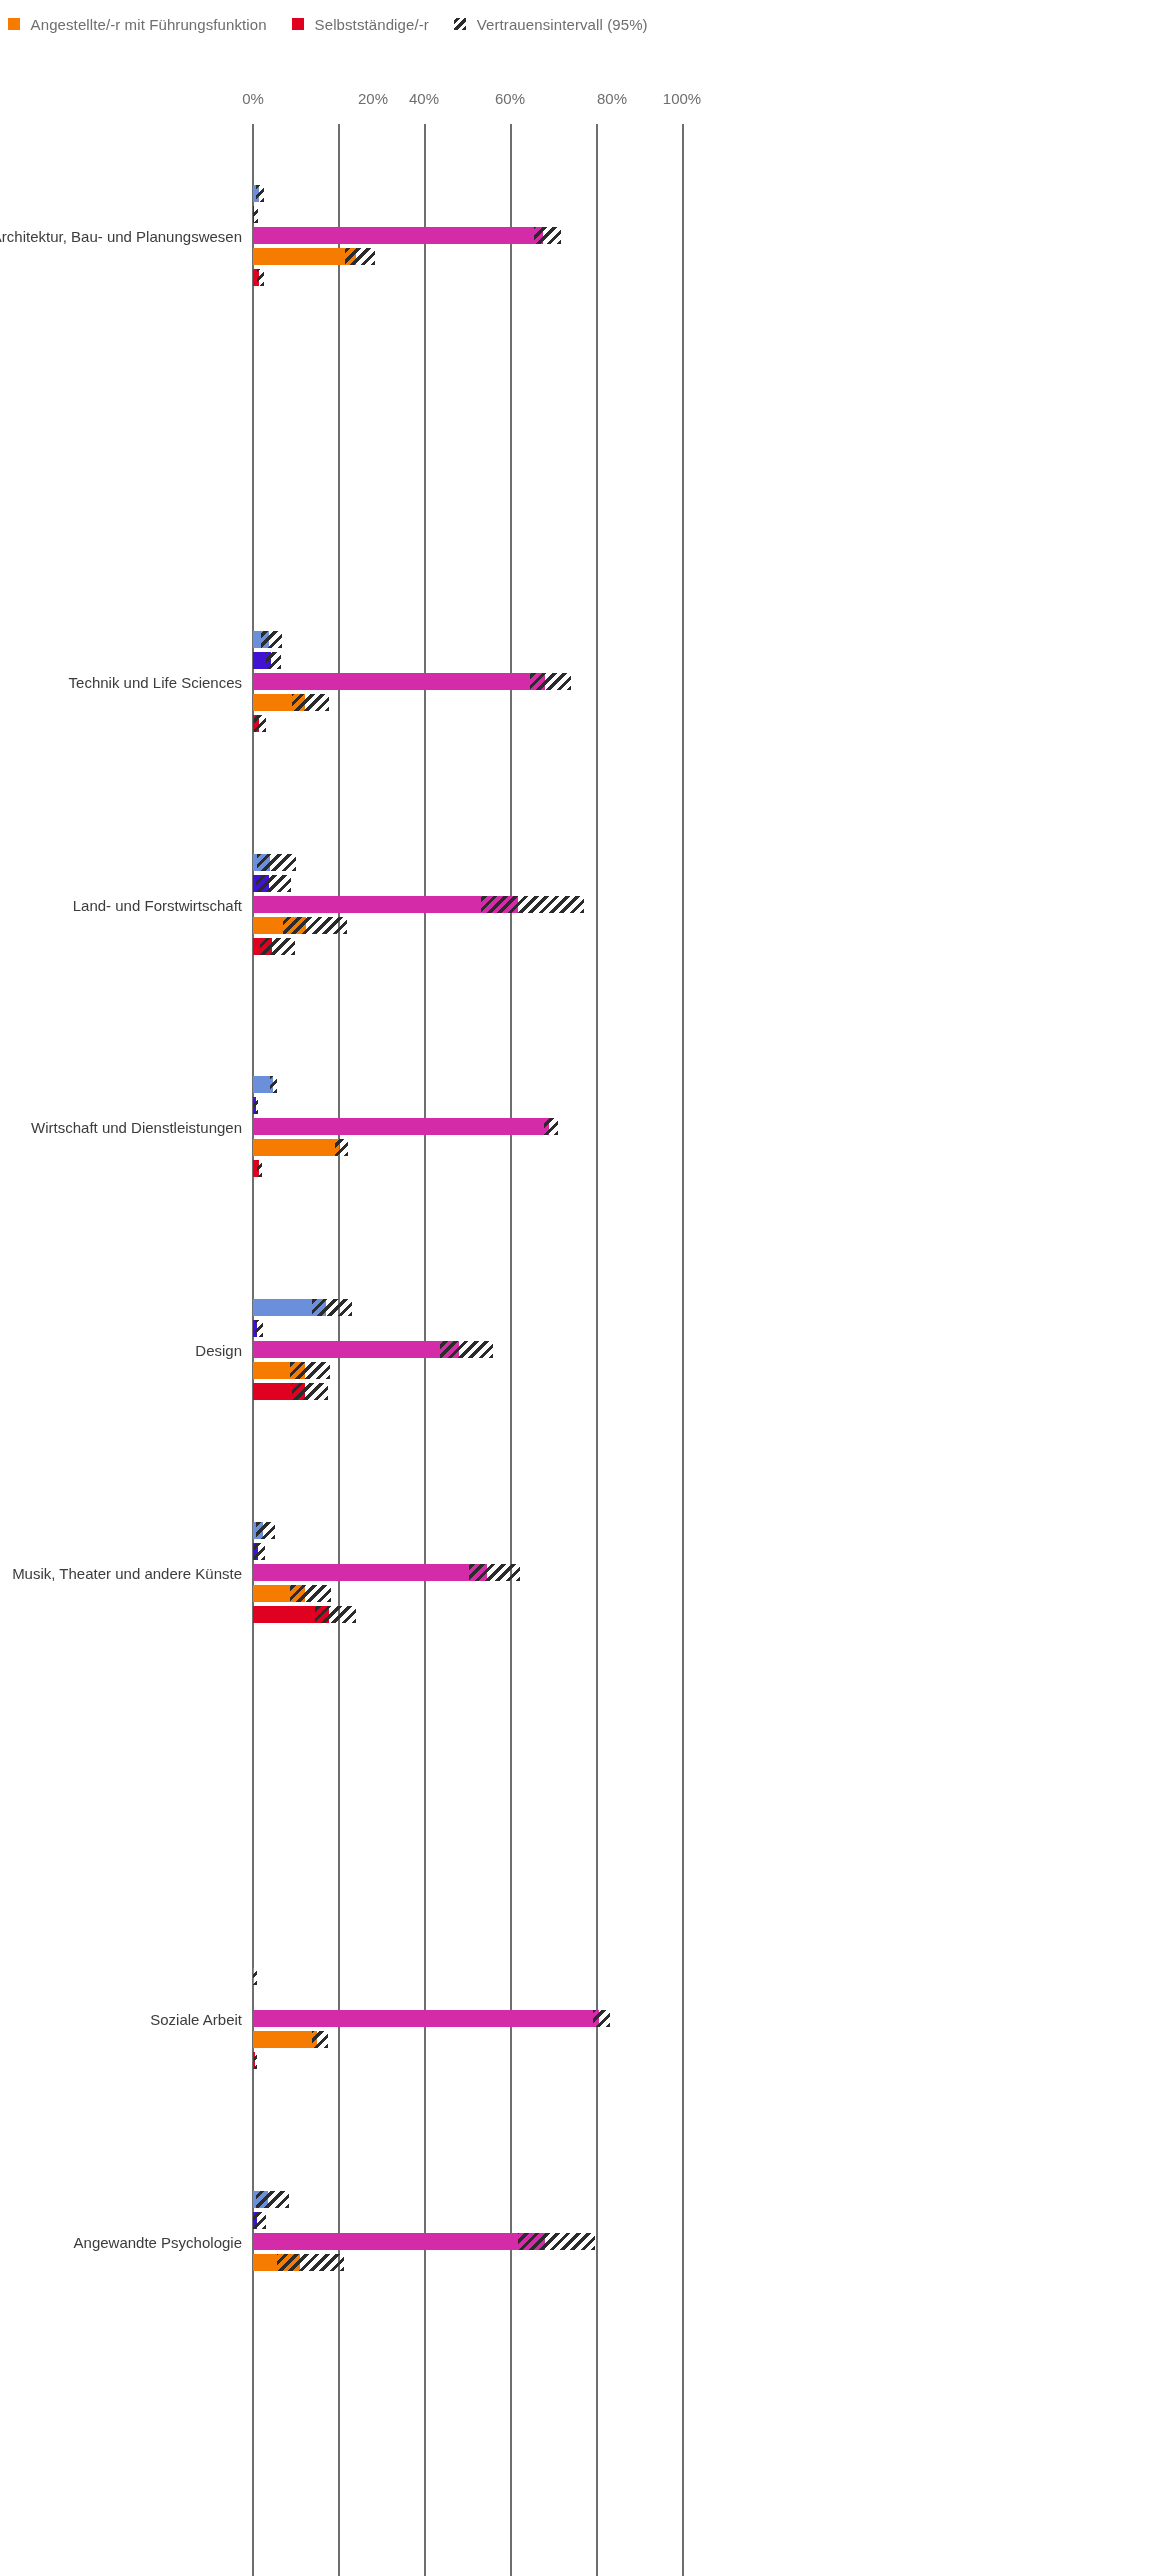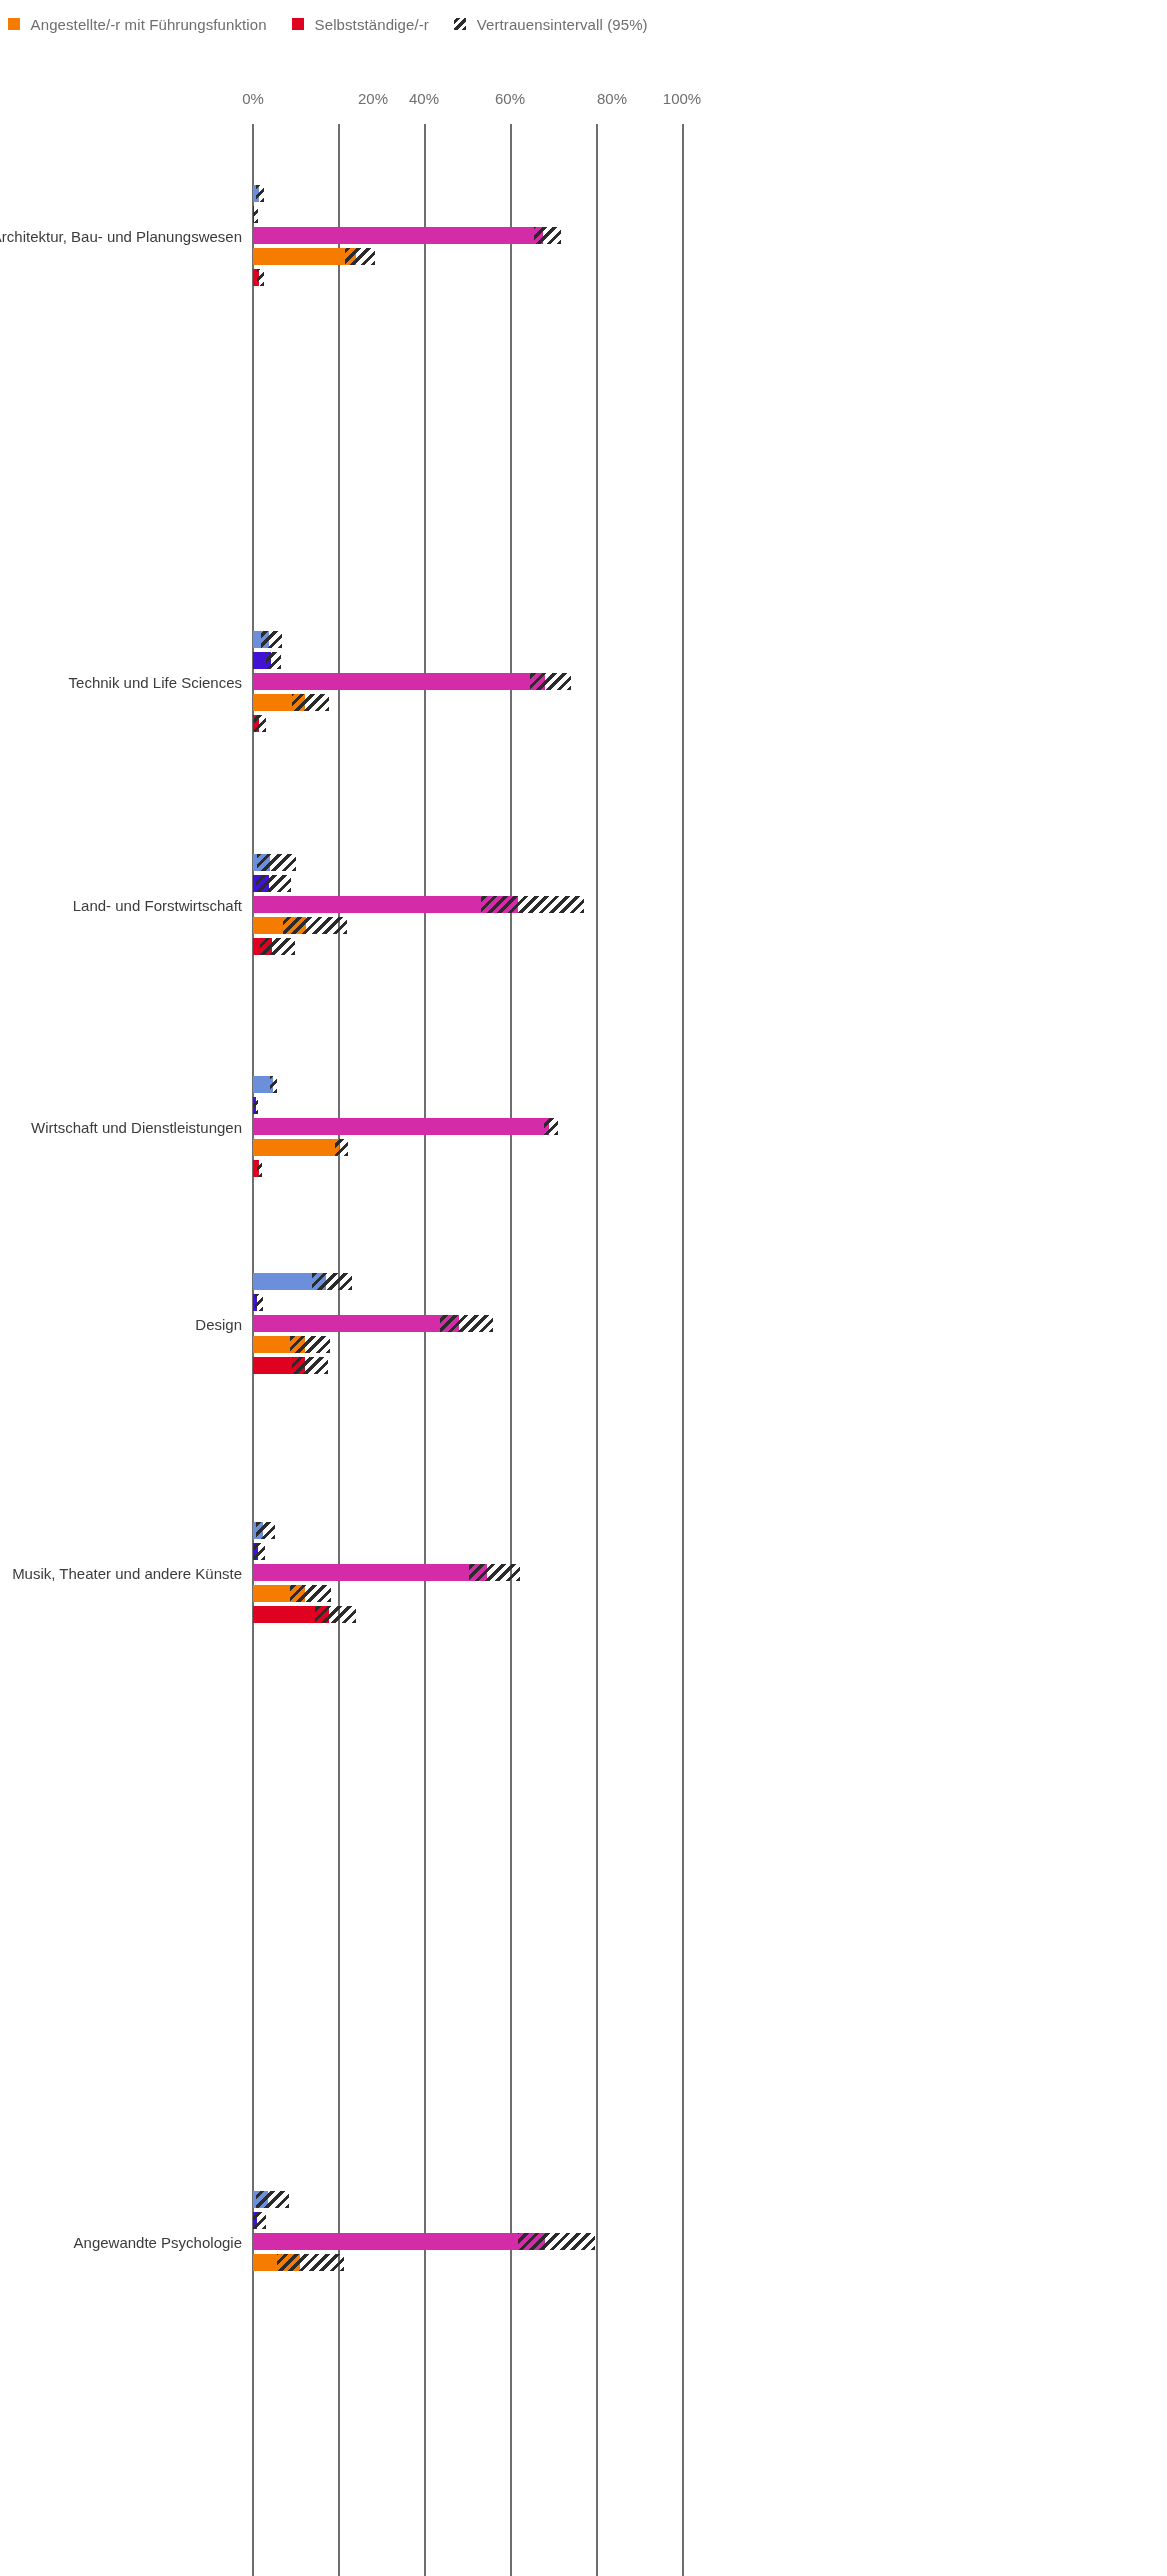--- a/index.html
+++ b/index.html
@@ -258,21 +258,21 @@
           </div>
           <div class="bar-row" title="Angestellte/-r mit Führungsfunktion: 20.1%" style="top: 124px; height: 17px; width: 95px;">
             <div class="bar-fill" style="width: 86px; background: rgb(245, 124, 0);"></div>
             <div class="bar-ci" style="left: 82px; width: 12.7px;"></div>
           </div>
           <div class="bar-row" title="Selbstständige/-r: 1.3%" style="top: 145px; height: 17px; width: 8.6px;">
             <div class="bar-fill" style="width: 5.6px; background: rgb(224, 0, 32);"></div>
             <div class="bar-ci" style="left: 3.9px; width: 4.7px;"></div>
           </div>
         </div>
-        <div class="group" style="top: 1088px; height: 223px;">
+        <div class="group" style="top: 1114px; height: 223px;">
           <div class="cat-label">Design</div>
           <div class="bar-row" title="Praktikant/-in: 17%" style="top: 61px; height: 17px; width: 99px;">
             <div class="bar-fill" style="width: 73px; background: rgb(107, 143, 219);"></div>
             <div class="bar-ci" style="left: 59px; width: 40px;"></div>
           </div>
           <div class="bar-row" title="Assistent/-in, Doktorand/-in: 1%" style="top: 82px; height: 17px; width: 9.5px;">
             <div class="bar-fill" style="width: 4.3px; background: rgb(64, 18, 212);"></div>
             <div class="bar-ci" style="left: 1.5px; width: 8px;"></div>
           </div>
           <div class="bar-row" title="Angestellte/-r ohne Führungsfunktion: 48%" style="top: 103px; height: 17px; width: 241px;">
@@ -304,20 +304,40 @@
           </div>
           <div class="bar-row" title="Angestellte/-r mit Führungsfunktion: 12%" style="top: 124px; height: 17px; width: 78px;">
             <div class="bar-fill" style="width: 52px; background: rgb(245, 124, 0);"></div>
             <div class="bar-ci" style="left: 37px; width: 41px;"></div>
           </div>
           <div class="bar-row" title="Selbstständige/-r: 17.8%" style="top: 145px; height: 17px; width: 103px;">
             <div class="bar-fill" style="width: 76px; background: rgb(224, 0, 32);"></div>
             <div class="bar-ci" style="left: 62px; width: 41px;"></div>
           </div>
         </div>
+        <div class="group" style="top: 1783px; height: 223px;">
+          <div class="cat-label">Soziale Arbeit</div>
+          <div class="bar-row" title="Praktikant/-in: 0.3%" style="top: 61px; height: 17px; width: 3.9px;">
+            <div class="bar-fill" style="width: 1.3px; background: rgb(107, 143, 219);"></div>
+            <div class="bar-ci" style="left: 0px; width: 3.9px;"></div>
+          </div>
+          <div class="bar-row" title="Assistent/-in, Doktorand/-in: 0%" style="top: 82px; height: 17px; width: 1px;"></div>
+          <div class="bar-row" title="Angestellte/-r ohne Führungsfunktion: 80.6%" style="top: 103px; height: 17px; width: 357px;">
+            <div class="bar-fill" style="width: 346px; background: rgb(212, 43, 168);"></div>
+            <div class="bar-ci" style="left: 340px; width: 16.6px;"></div>
+          </div>
+          <div class="bar-row" title="Angestellte/-r mit Führungsfunktion: 15%" style="top: 124px; height: 17px; width: 75px;">
+            <div class="bar-fill" style="width: 64px; background: rgb(245, 124, 0);"></div>
+            <div class="bar-ci" style="left: 59px; width: 16px;"></div>
+          </div>
+          <div class="bar-row" title="Selbstständige/-r: 0.5%" style="top: 145px; height: 17px; width: 4.3px;">
+            <div class="bar-fill" style="width: 2.1px; background: rgb(224, 0, 32);"></div>
+            <div class="bar-ci" style="left: 1px; width: 3.3px;"></div>
+          </div>
+        </div>
         <div class="group" style="top: 2006px; height: 223px;">
           <div class="cat-label">Angewandte Psychologie</div>
           <div class="bar-row" title="Praktikant/-in: 3.5%" style="top: 61px; height: 17px; width: 37px;">
             <div class="bar-fill" style="width: 15px; background: rgb(107, 143, 219);"></div>
             <div class="bar-ci" style="left: 3.2px; width: 33px;"></div>
           </div>
           <div class="bar-row" title="Assistent/-in, Doktorand/-in: 1%" style="top: 82px; height: 17px; width: 13px;">
             <div class="bar-fill" style="width: 4.3px; background: rgb(64, 18, 212);"></div>
             <div class="bar-ci" style="left: 0px; width: 13px;"></div>
           </div>

